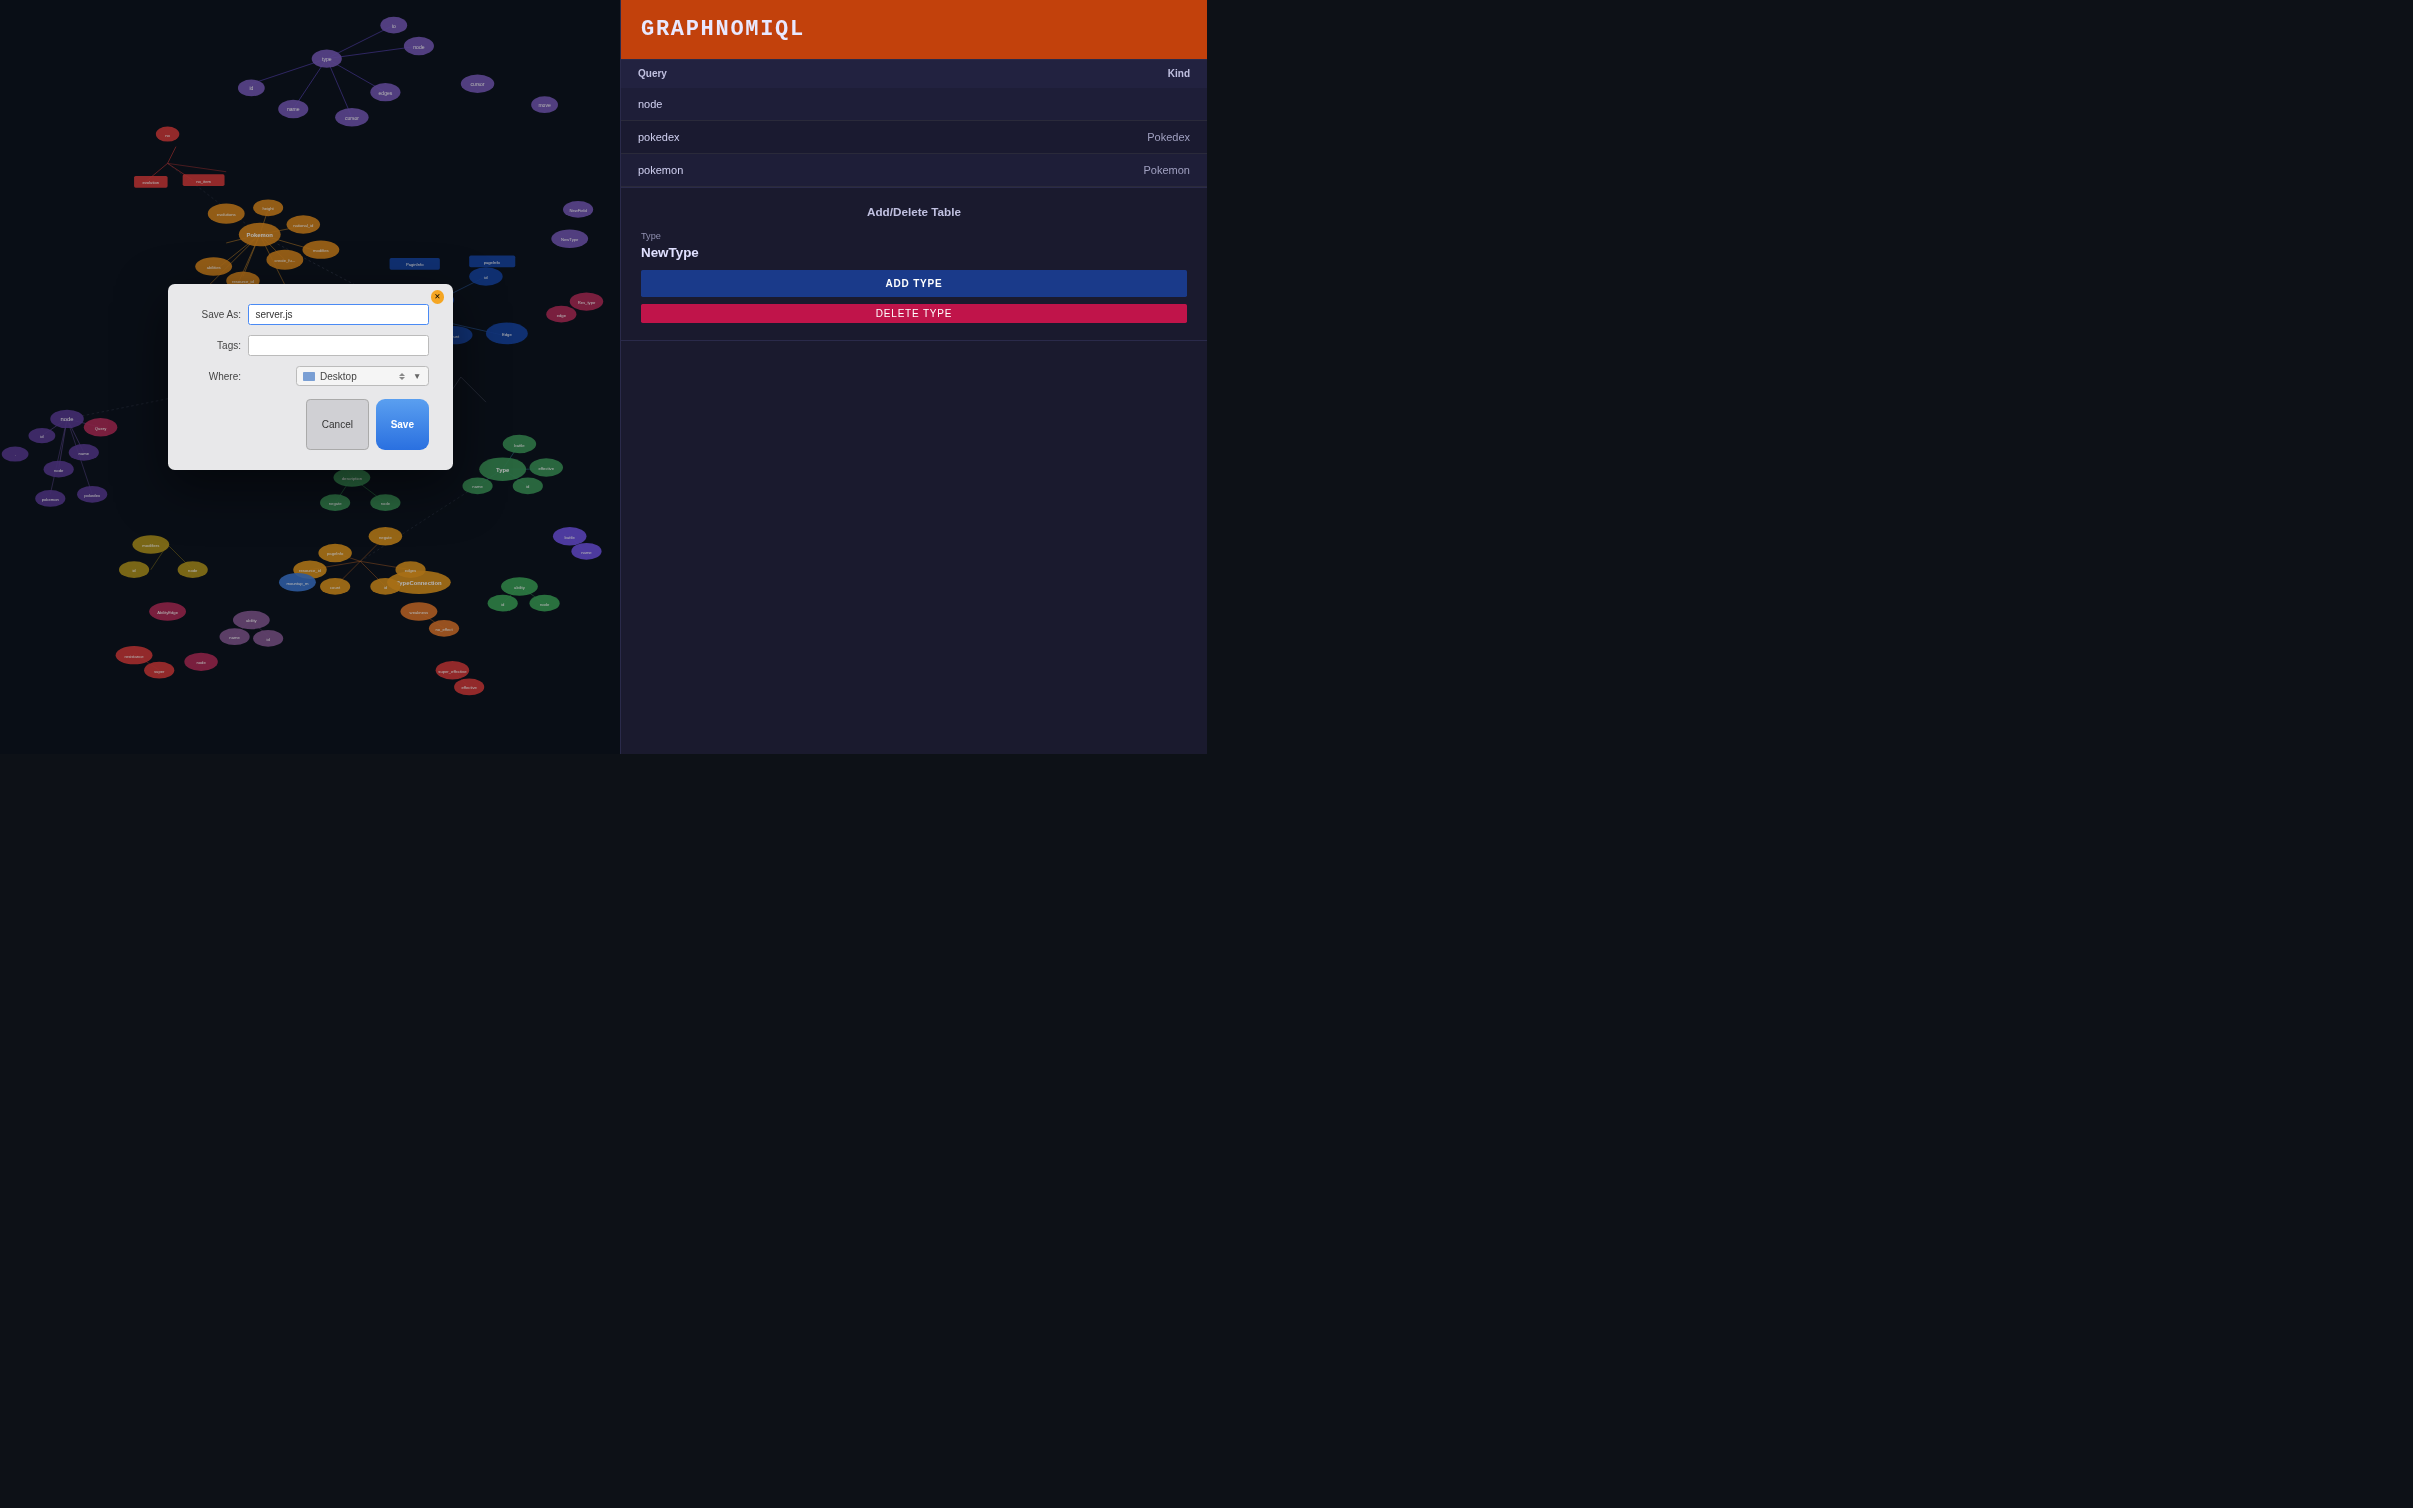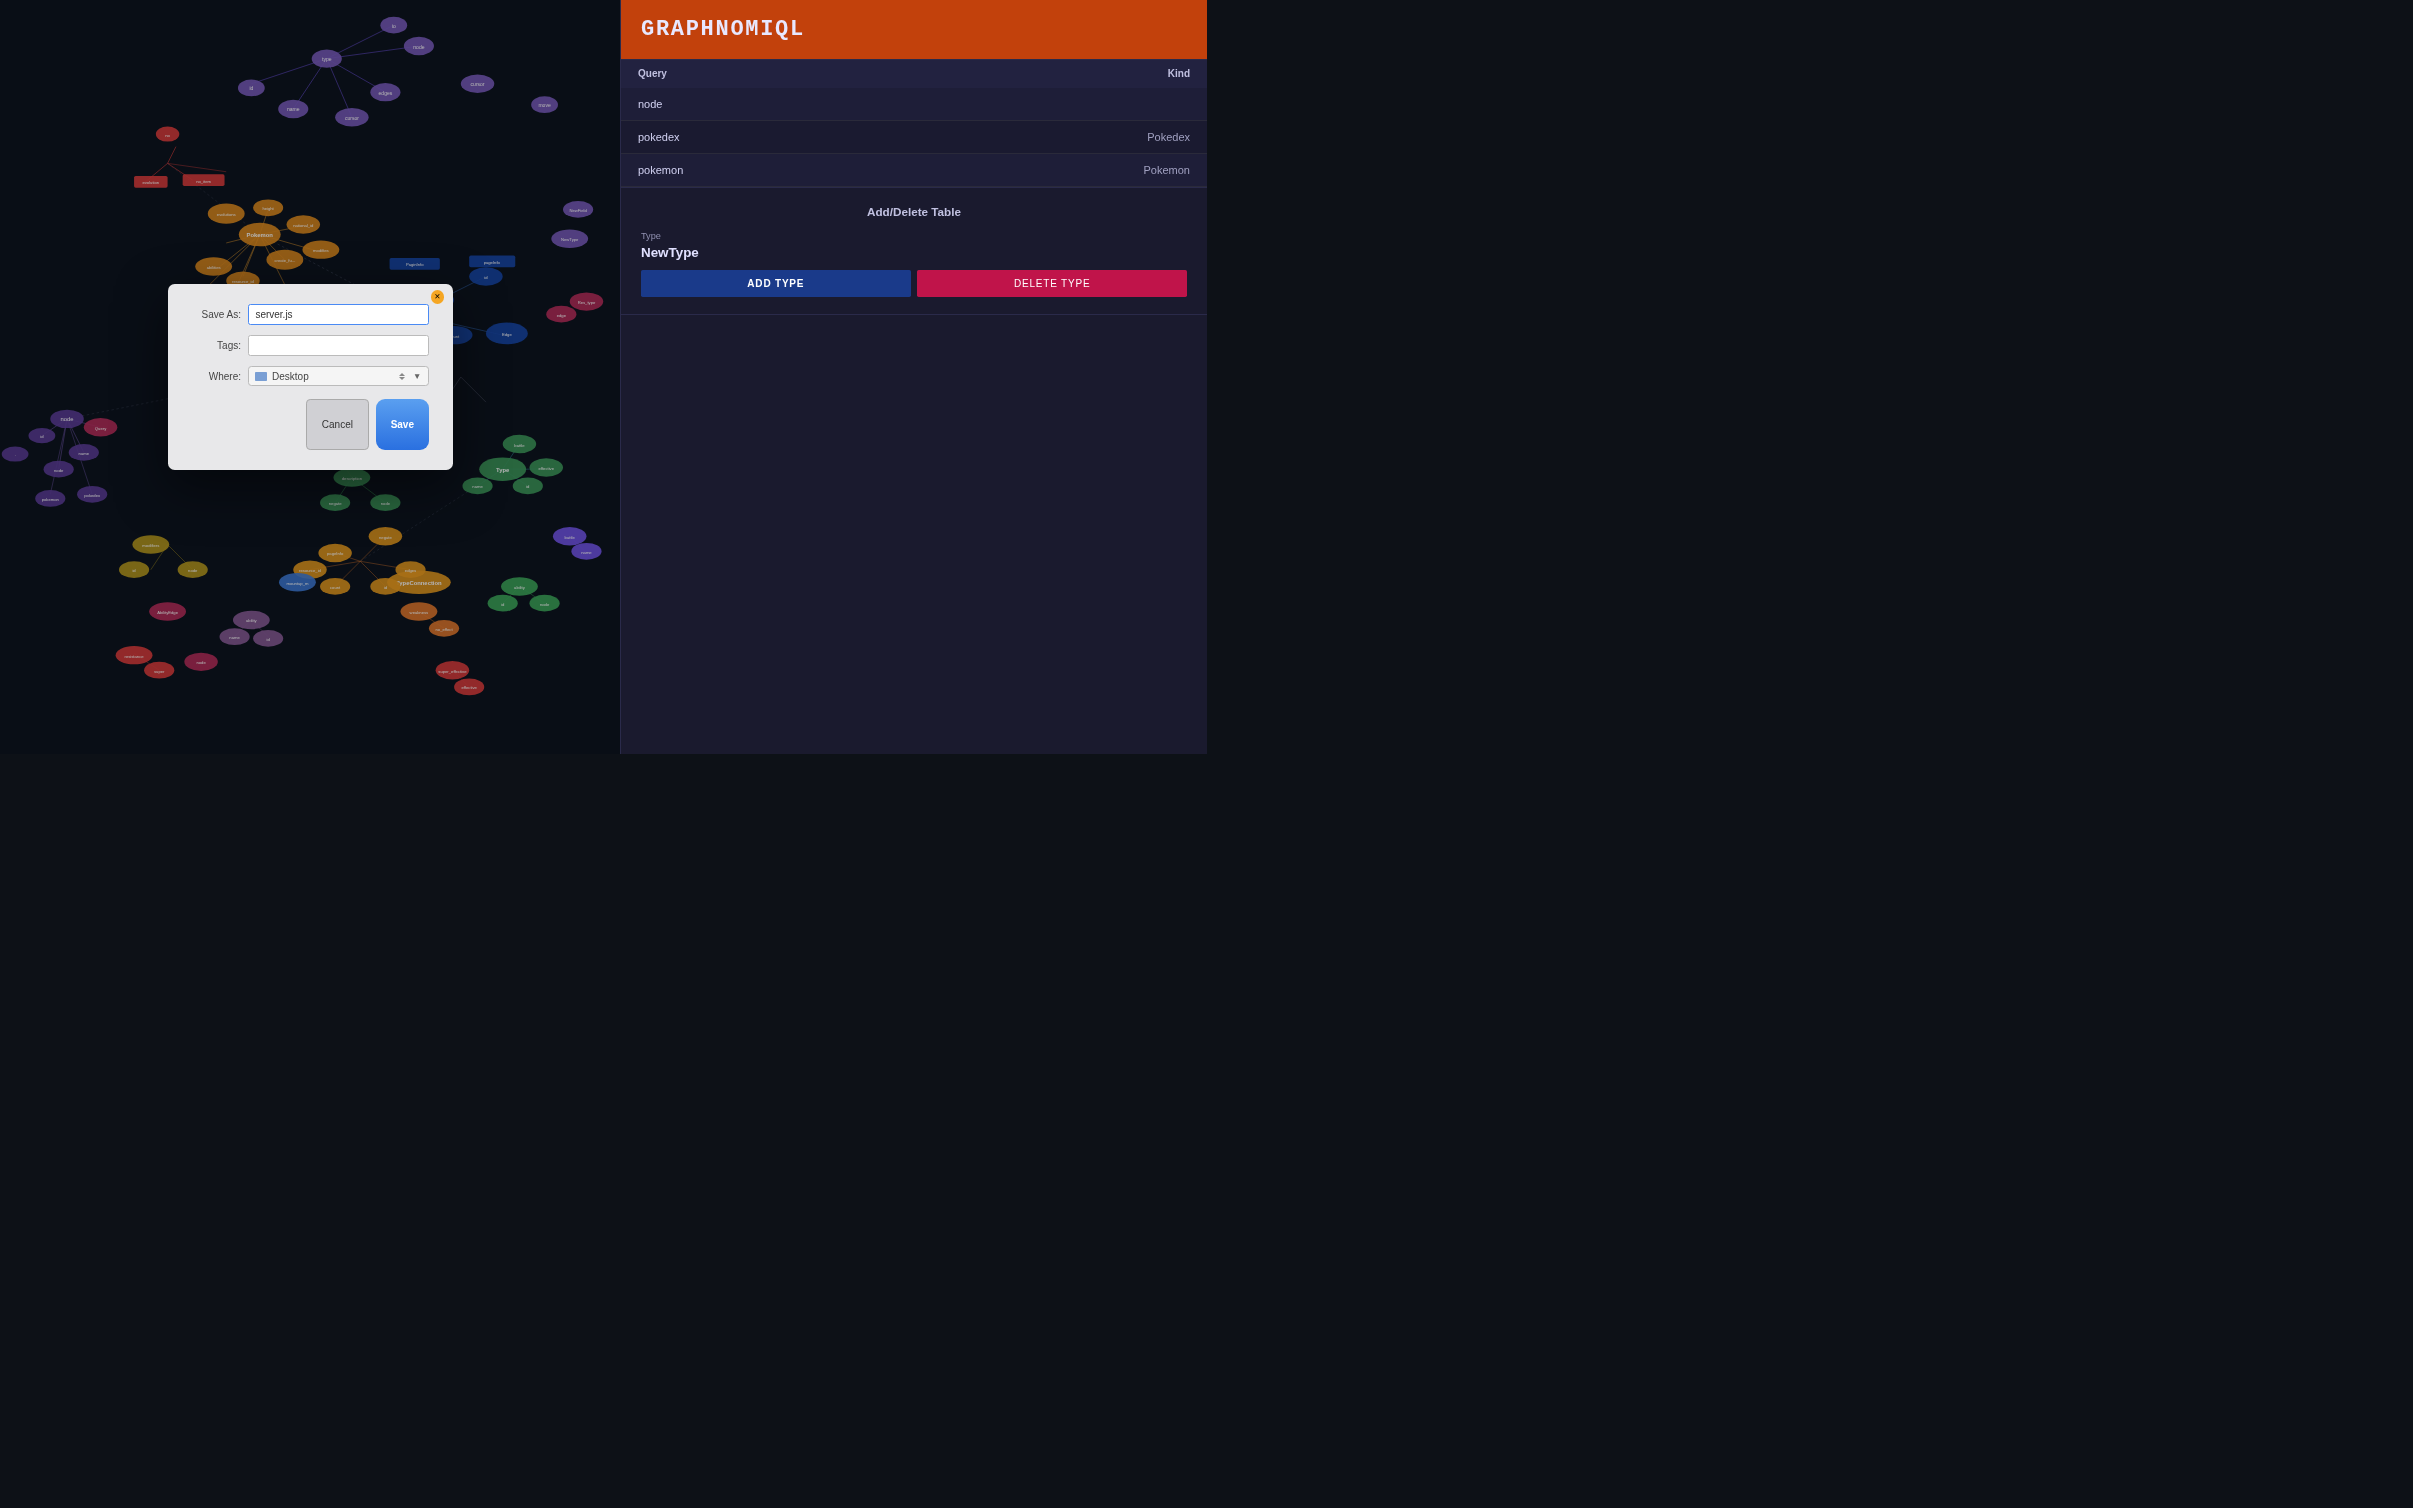--- a/index.html
+++ b/index.html
@@ -179,20 +179,21 @@
     .field-value {
       color: #e0e0ff;
       font-size: 13.4px;
       font-weight: 600;
       margin-bottom: 10px;
     }
 
     .action-buttons {
       display: flex;
       gap: 6.7px;
+      flex-direction: column;
     }
 
     .add-btn {
       background: #1a3a8a;
       color: #fff;
       border: none;
       padding: 8.4px 17px;
       font-size: 10px;
       font-weight: 700;
       letter-spacing: 0.8px;
@@ -332,20 +333,21 @@
     .select-wrapper {
       flex: 1;
       position: relative;
       display: flex;
       align-items: center;
       border: 0.8px solid #bbb;
       border-radius: 3.4px;
       background: #f5f5f5;
       padding: 3.4px 6.7px;
       gap: 5px;
+      margin-left: 48px;
     }
 
     .select-wrapper-arrows {
       margin-left: auto;
       display: flex;
       flex-direction: column;
       gap: 0.8px;
     }
 
     .select-wrapper-arrows span {

